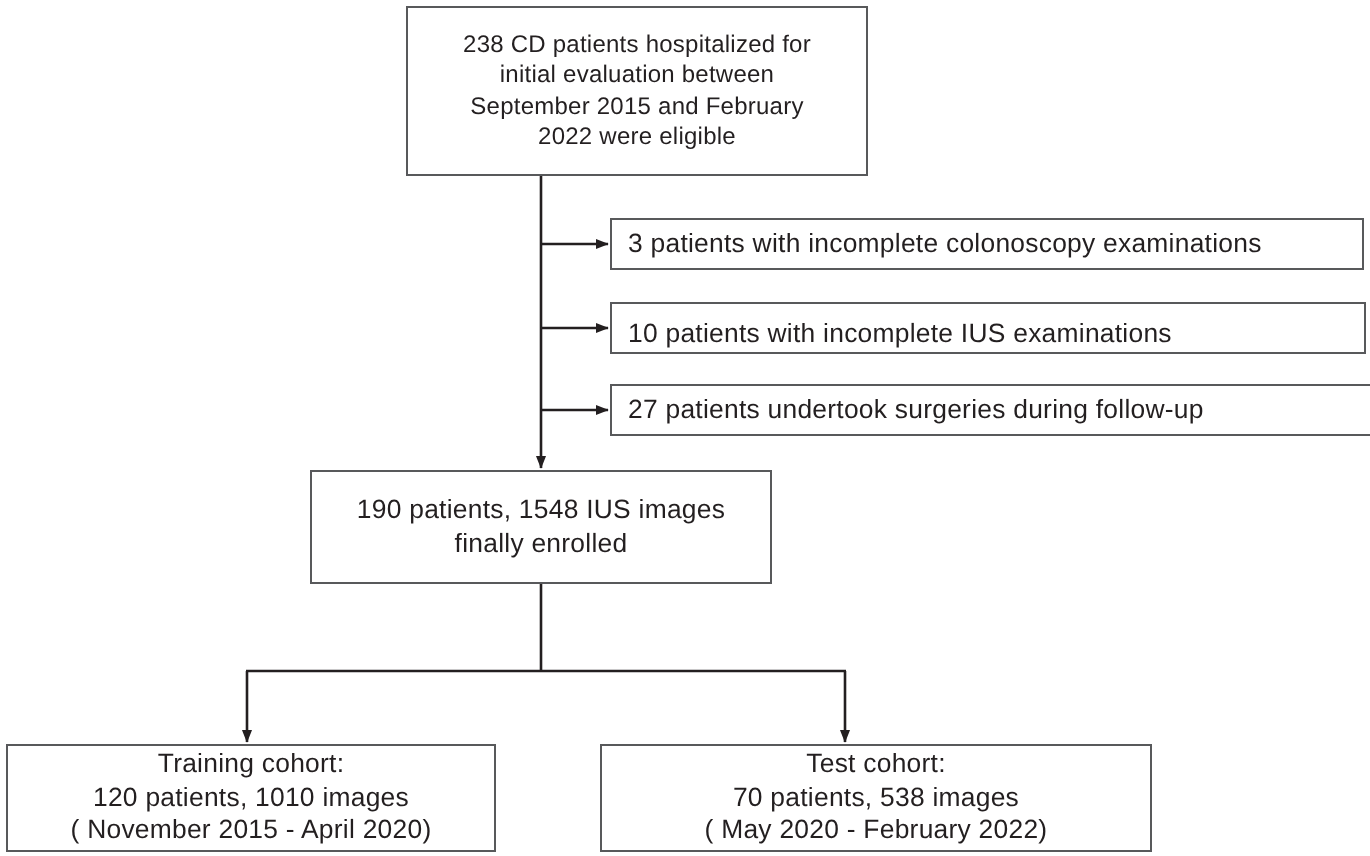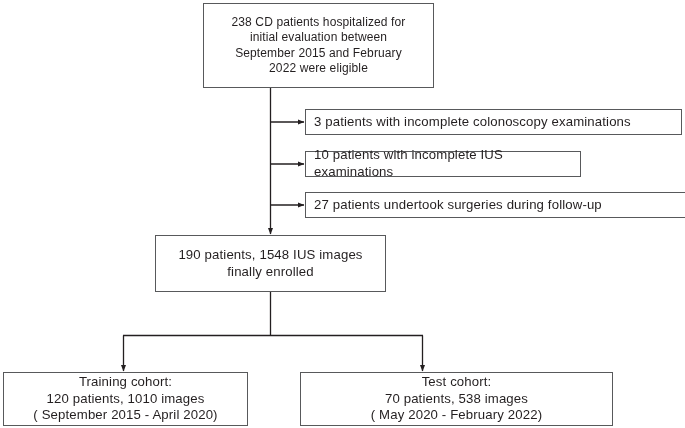--- a/index.html
+++ b/index.html
@@ -56,41 +56,42 @@
   #node-enrolled {
     left: 155px; top: 235px; width: 231px; height: 57px;
     font-size: 13.2px;
   }
   #node-exclusion-1 {
     left: 305px; top: 109px; width: 377px; height: 26px;
     font-size: 13.2px;
     justify-content: flex-start;
   }
   #node-exclusion-2 {
-    left: 305px; top: 151px; width: 276px; height: 26px;
+    left: 305px; top: 151px; width: 378px; height: 26px;
     font-size: 13.2px;
     justify-content: flex-start;
+    align-items: flex-end;
   }
   #node-exclusion-3 {
     left: 305px; top: 192px; width: 412px; height: 26px;
     font-size: 13.2px;
     justify-content: flex-start;
   }
   #node-exclusion-1 .node-text,
   #node-exclusion-2 .node-text,
   #node-exclusion-3 .node-text {
     text-align: left;
     padding-left: 8px;
   }
   #node-training {
     left: 3px; top: 372px; width: 245px; height: 54px;
     font-size: 13.2px;
   }
   #node-test {
-    left: 300px; top: 372px; width: 313px; height: 54px;
+    left: 300px; top: 372px; width: 276px; height: 54px;
     font-size: 13.2px;
   }
 </style>
 </head>
 <body>
 
 <div id="flow-root">
 
   <svg id="connector-layer" viewBox="0 0 685 428" width="685" height="428" aria-hidden="true">
     <defs>
@@ -143,21 +144,21 @@
   </div>
 
   <div class="node" id="node-enrolled">
     <span class="node-text">190 patients, 1548 IUS images
 finally enrolled</span>
   </div>
 
   <div class="node" id="node-training">
     <span class="node-text">Training cohort:
 120 patients, 1010 images
-( September 2015 - April 2020)</span>
+( November 2015 - April 2020)</span>
   </div>
 
   <div class="node" id="node-test">
     <span class="node-text">Test cohort:
 70 patients, 538 images
 ( May 2020 - February 2022)</span>
   </div>
 
 </div>
 

